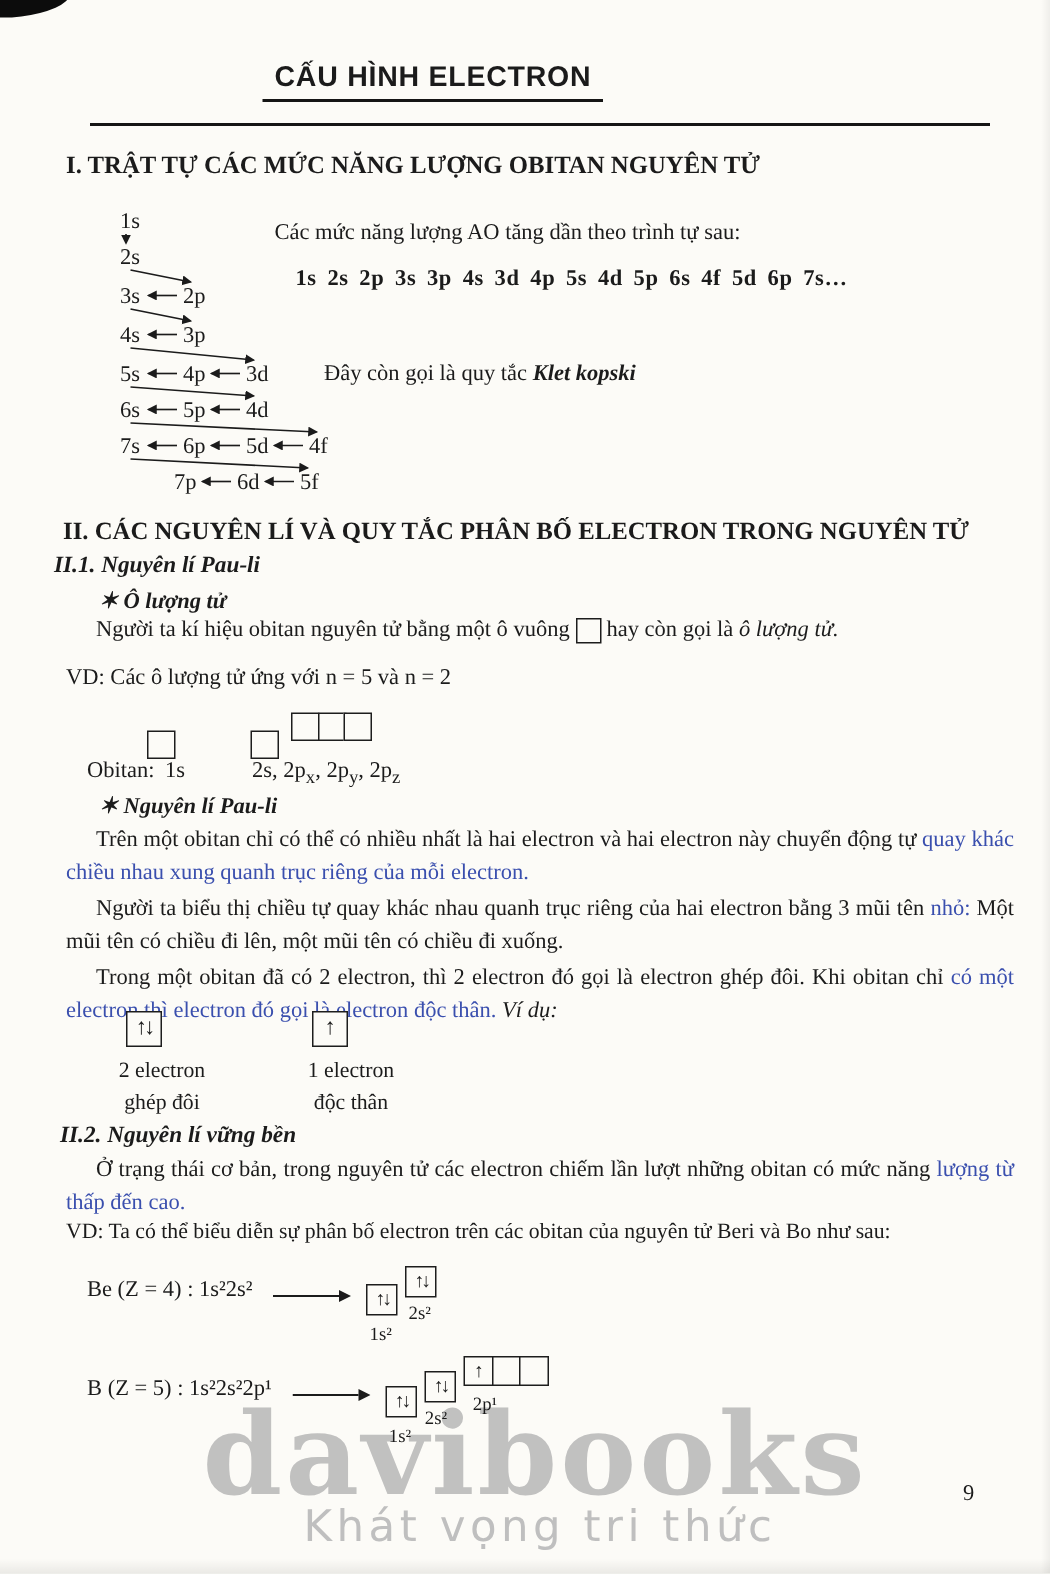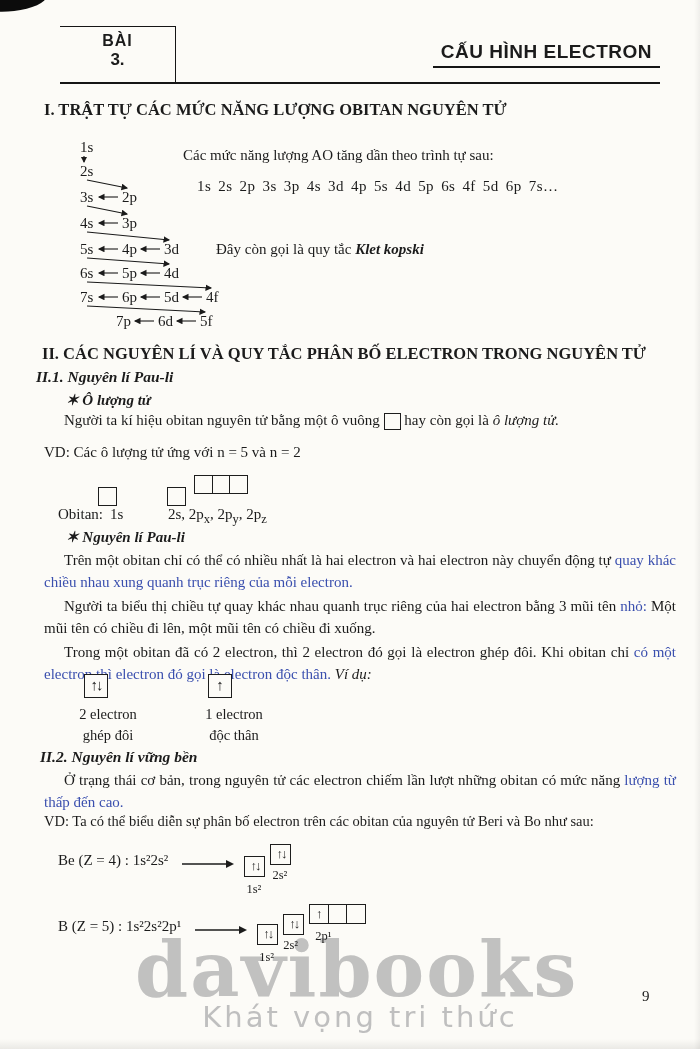--- a/index.html
+++ b/index.html
@@ -6,30 +6,30 @@
   .page{position:relative;width:700px;height:1049px;background:#fcfbf7;overflow:hidden;
         font-family:"Liberation Serif",serif;color:#1b1b1b;}
   .abs{position:absolute;}
   .z{z-index:2;}
   
   .header-box{left:60px;top:26px;width:600px;height:56px;border-bottom:2px solid #151515;}
   .lesson-cell{position:absolute;left:0;top:0;width:115px;height:56px;border-right:1.5px solid #151515;
                border-top:1.5px solid #151515;text-align:center;font-family:"Liberation Sans",sans-serif;font-weight:bold;}
   .lesson-label{display:block;margin-top:5px;font-size:16px;letter-spacing:1px;}
   .lesson-number{display:block;font-size:17px;}
-  .title-wrap{position:absolute;left:115px;right:0;top:0;height:56px;display:flex;align-items:center;justify-content:flex-end;}
+  .title-wrap{position:absolute;left:115px;right:0;top:0;height:56px;display:flex;align-items:center;justify-content:flex-start;}
   .page-title{font-family:"Liberation Sans",sans-serif;font-weight:bold;font-size:19px;letter-spacing:.5px;
               border-bottom:2.5px solid #151515;padding:0 8px 3px 8px;}
   
   .h-main{font-weight:bold;font-size:16.5px;}
   .h-sub{font-weight:bold;font-style:italic;font-size:15.5px;}
   .star-line{font-weight:bold;font-style:italic;font-size:15px;}
   .para{font-size:15px;line-height:22px;text-align:justify;text-indent:20px;}
   .blue{color:#3a4fae;}
-  .bold{font-weight:normal;text-align:right;}
+  .bold{font-weight:bold;text-align:right;}
   .bi{font-weight:bold;font-style:italic;}
   .it{font-style:italic;}
   
   svg text{font:15px "Liberation Serif",serif;fill:#1b1b1b;}
   
   .qbox{display:inline-block;width:19px;height:19px;border:1.5px solid #1d1d1d;background:#fcfbf7;
         box-sizing:border-box;text-align:center;font-size:12px;line-height:16px;letter-spacing:-2px;vertical-align:middle;}
   .qbox.big{width:24px;height:24px;font-size:15px;line-height:21px;}
   .triple{display:inline-flex;}
   .triple .qbox + .qbox{margin-left:-1.5px;}
@@ -58,24 +58,20 @@
 <div class="page">
 
   <div class="abs artifact-tl"></div>
   <div class="abs edge-bottom"></div>
   <div class="abs edge-right"></div>
 
   <div class="abs wm-main" style="left:135px;top:925px;">davibooks</div>
   <div class="abs wm-sub" style="left:160px;top:1000px;width:400px;">Khát vọng tri thức</div>
 
   <div class="abs z header-box">
-    <div class="lesson-cell">
-      <span class="lesson-label">BÀI</span>
-      <span class="lesson-number">3.</span>
-    </div>
     <div class="title-wrap">
       <span class="page-title">CẤU HÌNH ELECTRON</span>
     </div>
   </div>
 
   <div class="abs z h-main" style="left:44px;top:100px;">I. TRẬT TỰ CÁC MỨC NĂNG LƯỢNG OBITAN NGUYÊN TỬ</div>
 
   <svg class="abs z" style="left:60px;top:136px;" width="255" height="205">
       <defs>
         <marker id="ah" markerWidth="8" markerHeight="8" refX="5" refY="3" orient="auto">

